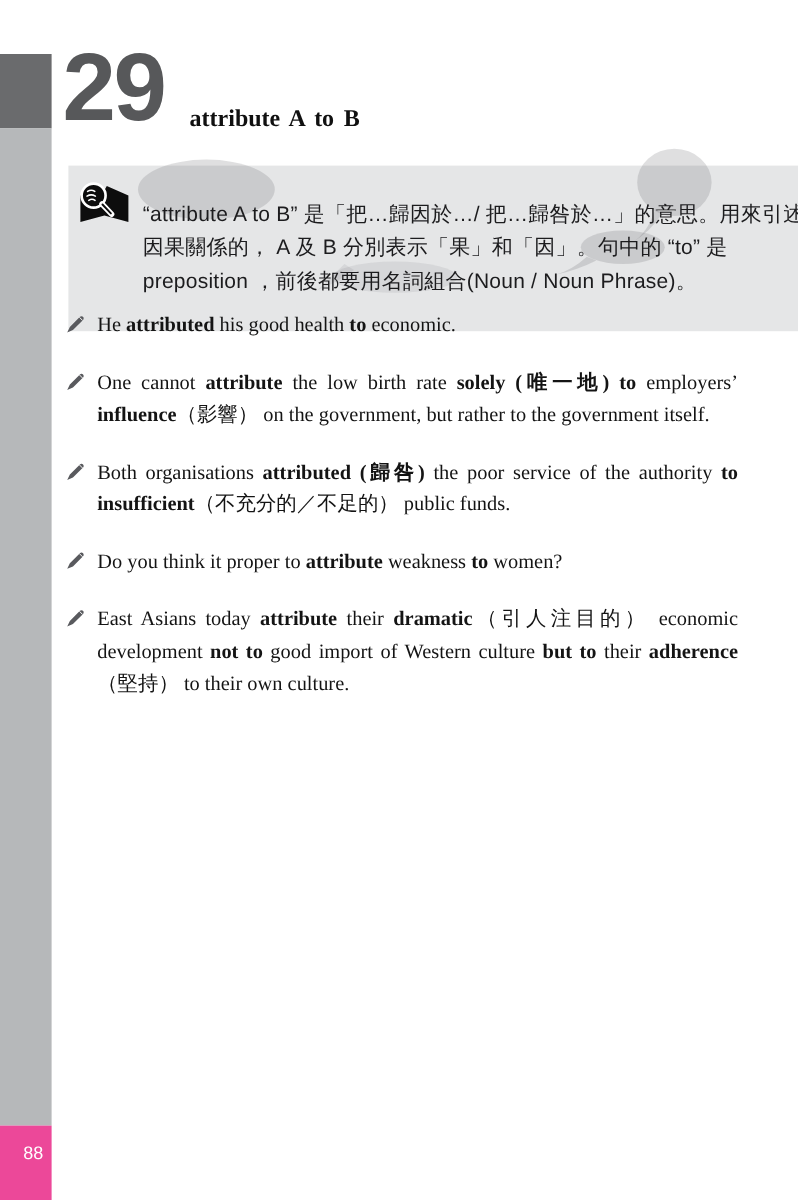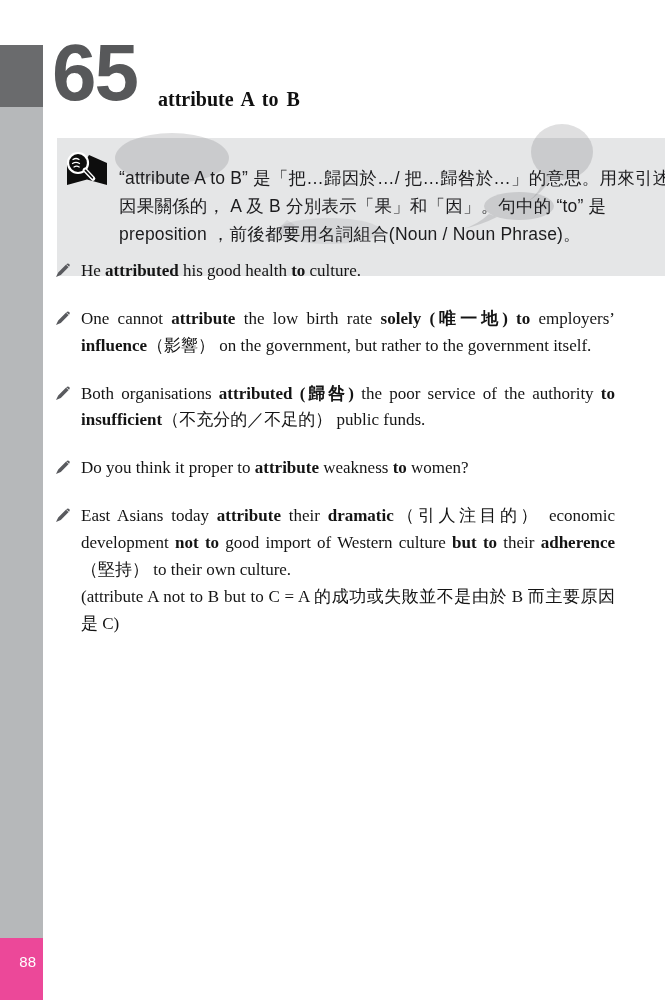--- a/index.html
+++ b/index.html
@@ -47,21 +47,21 @@
 </style>
 </head>
 <body>
 
 <div class="side-dark-top"></div>
 <div class="side-light"></div>
 <div class="side-dark-bottom">
   <span>88</span>
 </div>
 
-<div class="unit-number">65</div>
+<div class="unit-number">29</div>
 <h1 class="unit-title">attribute A to B</h1>
 
 <div class="explain-wrap">
   <div class="explain-box">
     <div class="box-inner">
       <span class="box-icon">
         <svg width="48" height="42" viewBox="0 0 48 42">
           <path d="M4 13 L22 5 L24 8.5 L26 5 L44 13 L44 35 L24 29.5 L4 35 Z" fill="#0d0d0d"></path>
           <circle cx="15" cy="13" r="10" fill="#0d0d0d" stroke="#ffffff" stroke-width="2.2"></circle>
           <path d="M10 9.5 q3 -2 6 0 M9.5 13.5 q3.5 -2.2 7 0 M11 17 q2.6 -1.8 5.2 0" stroke="#ffffff" stroke-width="1.3" fill="none" stroke-linecap="round"></path>
@@ -90,21 +90,21 @@
 <ul class="examples">
 
 <li>
     <span class="bullet">
       <svg width="16" height="16" viewBox="0 0 16 16">
         <path d="M1 15 L3.2 10.4 L11.6 2 C12.3 1.3 13.5 1.3 14.2 2 C14.9 2.7 14.9 3.9 14.2 4.6 L5.8 13 Z" fill="#595a5e"></path>
         <path d="M11.2 2.4 L13.8 5" stroke="#ffffff" stroke-width="0.8"></path>
       </svg>
     </span>
     <div class="ex-body">
-      <p class="ex-text"><span>He </span><span class="b i">attributed</span><span> his good health </span><span class="b i">to</span><span> culture.</span></p>
+      <p class="ex-text"><span>He </span><span class="b i">attributed</span><span> his good health </span><span class="b i">to</span><span> economic.</span></p>
 
     </div>
   </li>
     <li>
     <span class="bullet">
       <svg width="16" height="16" viewBox="0 0 16 16">
         <path d="M1 15 L3.2 10.4 L11.6 2 C12.3 1.3 13.5 1.3 14.2 2 C14.9 2.7 14.9 3.9 14.2 4.6 L5.8 13 Z" fill="#595a5e"></path>
         <path d="M11.2 2.4 L13.8 5" stroke="#ffffff" stroke-width="0.8"></path>
       </svg>
     </span>
@@ -139,16 +139,15 @@
   </li>
     <li>
     <span class="bullet">
       <svg width="16" height="16" viewBox="0 0 16 16">
         <path d="M1 15 L3.2 10.4 L11.6 2 C12.3 1.3 13.5 1.3 14.2 2 C14.9 2.7 14.9 3.9 14.2 4.6 L5.8 13 Z" fill="#595a5e"></path>
         <path d="M11.2 2.4 L13.8 5" stroke="#ffffff" stroke-width="0.8"></path>
       </svg>
     </span>
     <div class="ex-body">
       <p class="ex-text"><span>East Asians today </span><span class="b i">attribute</span><span> their </span><span class="b">dramatic</span><span>（引人注目的） economic development </span><span class="b i">not to</span><span> good import of Western culture </span><span class="b i">but to</span><span> their </span><span class="b">adherence</span><span>（堅持） to their own culture.</span></p>
-      <p class="ex-note">(attribute A not to B but to C = A 的成功或失敗並不是由於 B 而主要原因是 C)</p>
     </div>
   </li>
   </ul>
 
 </body></html>

